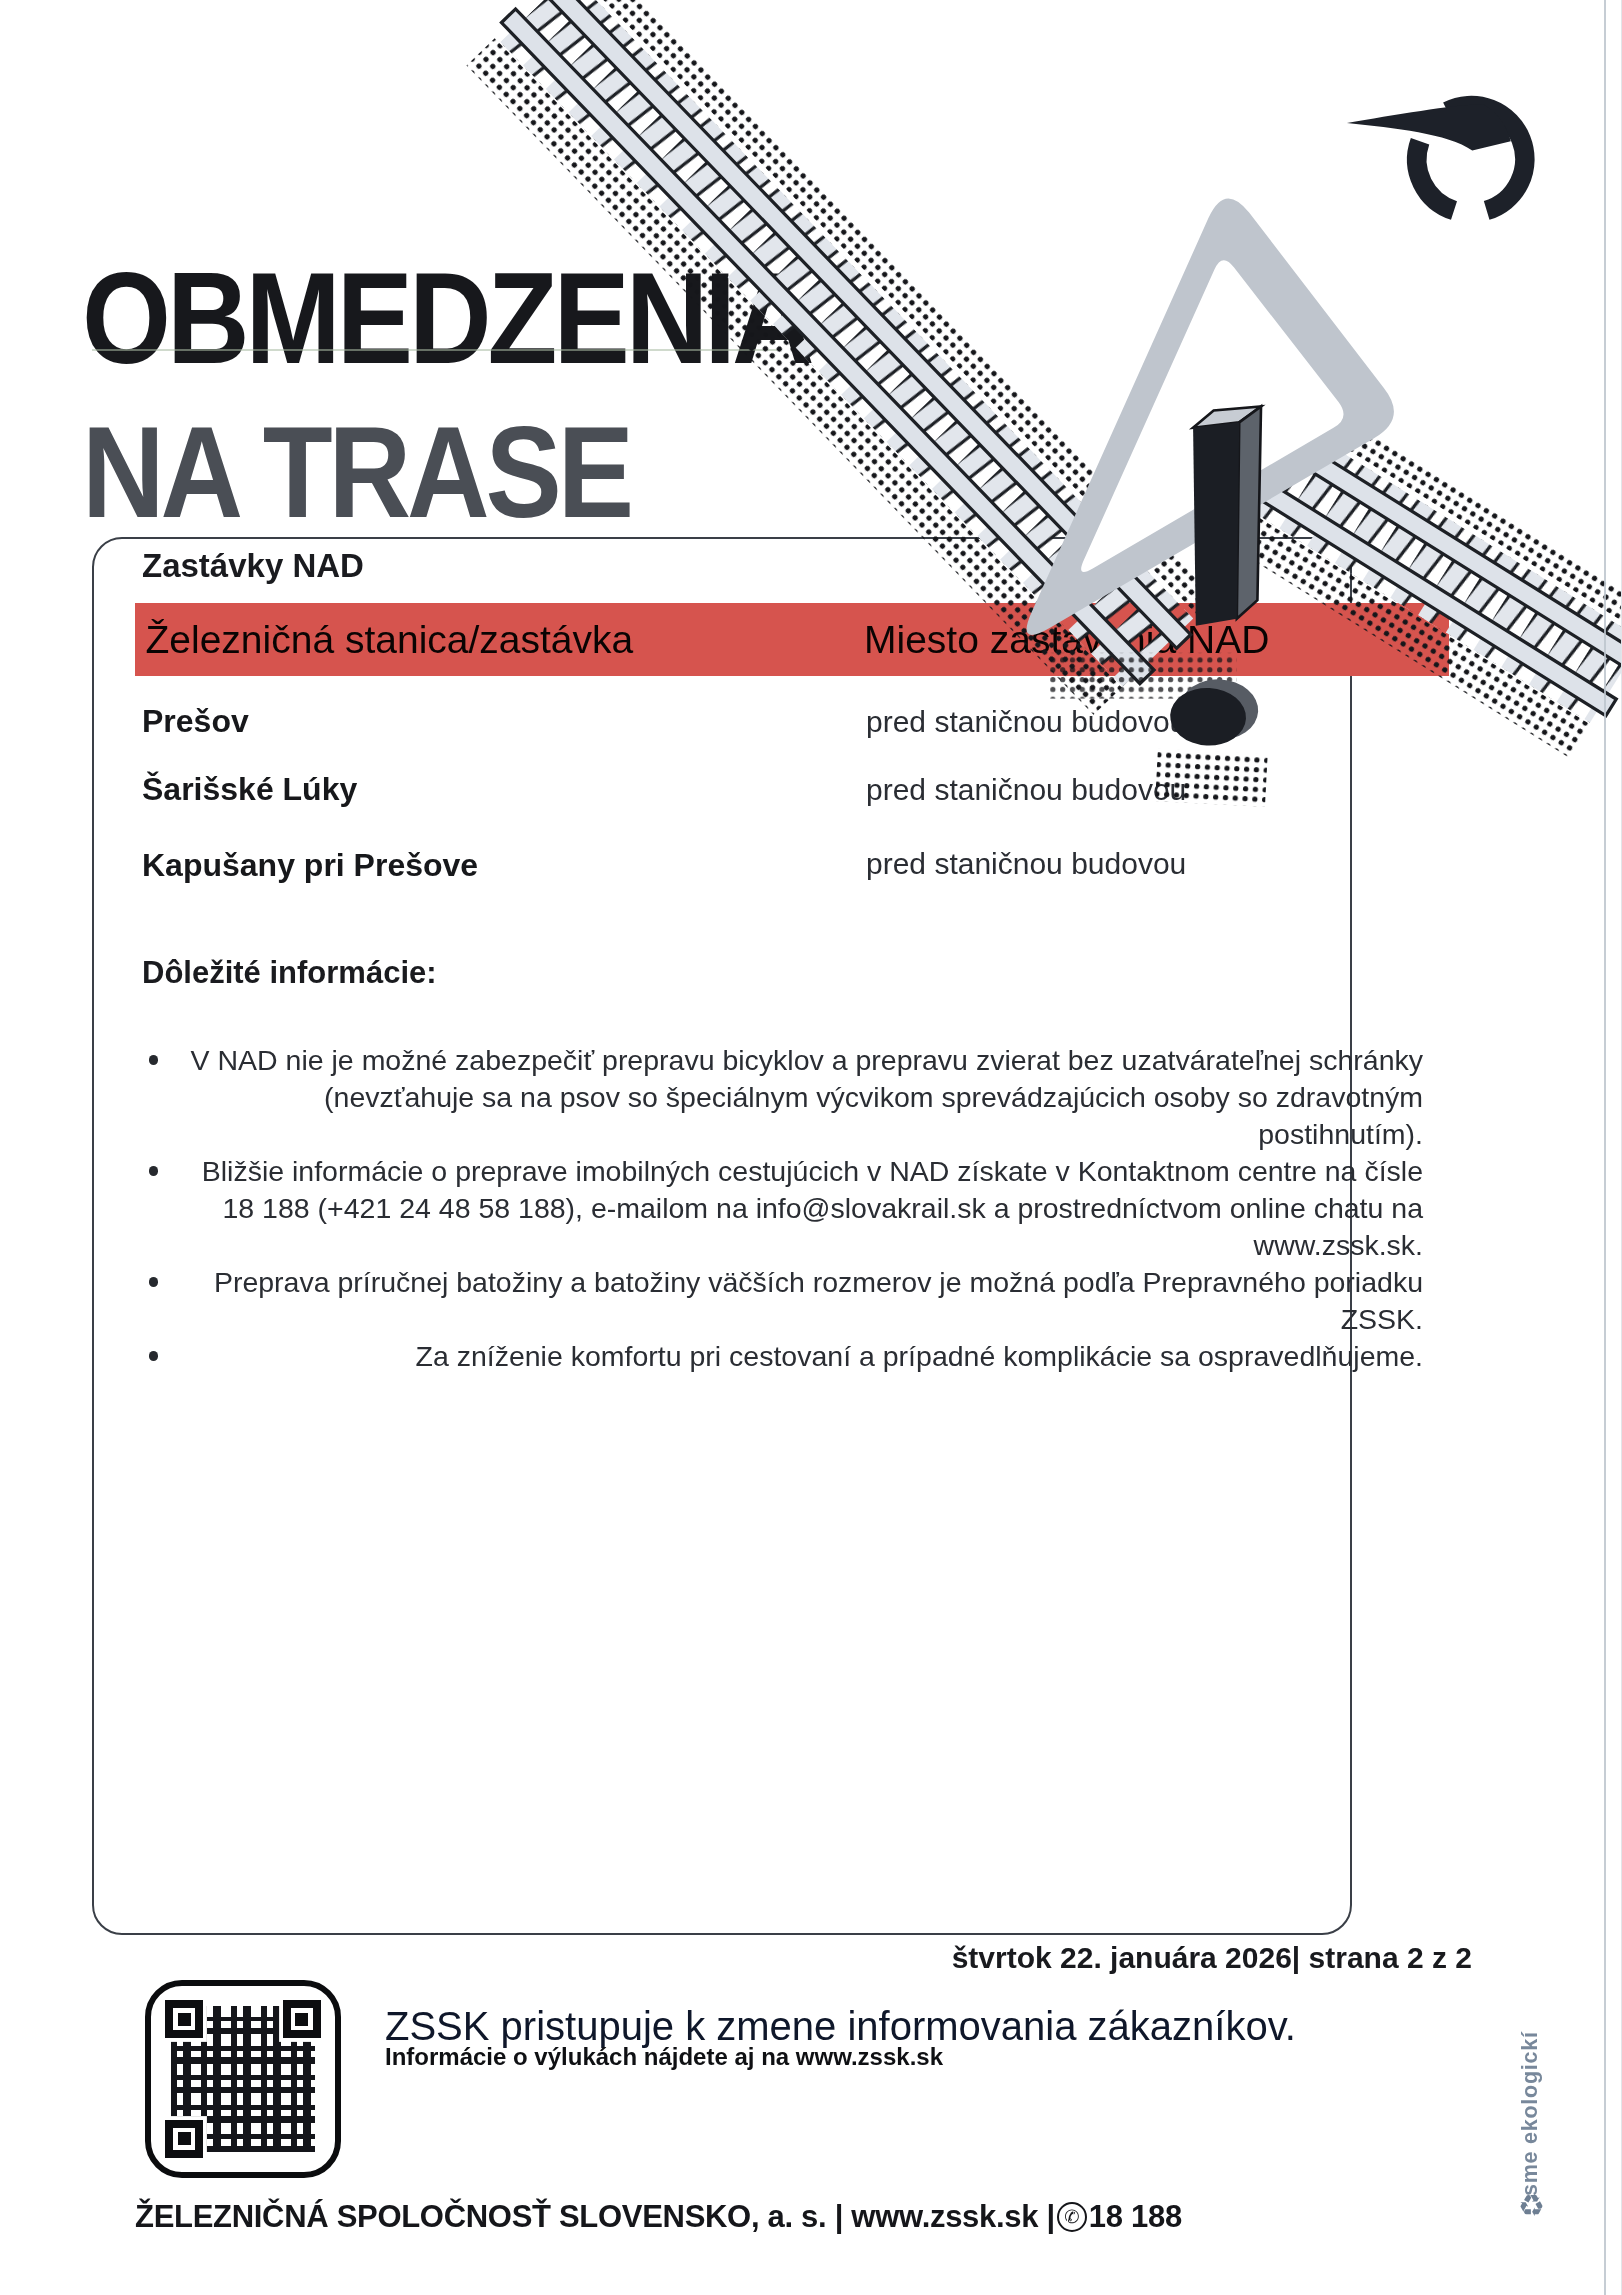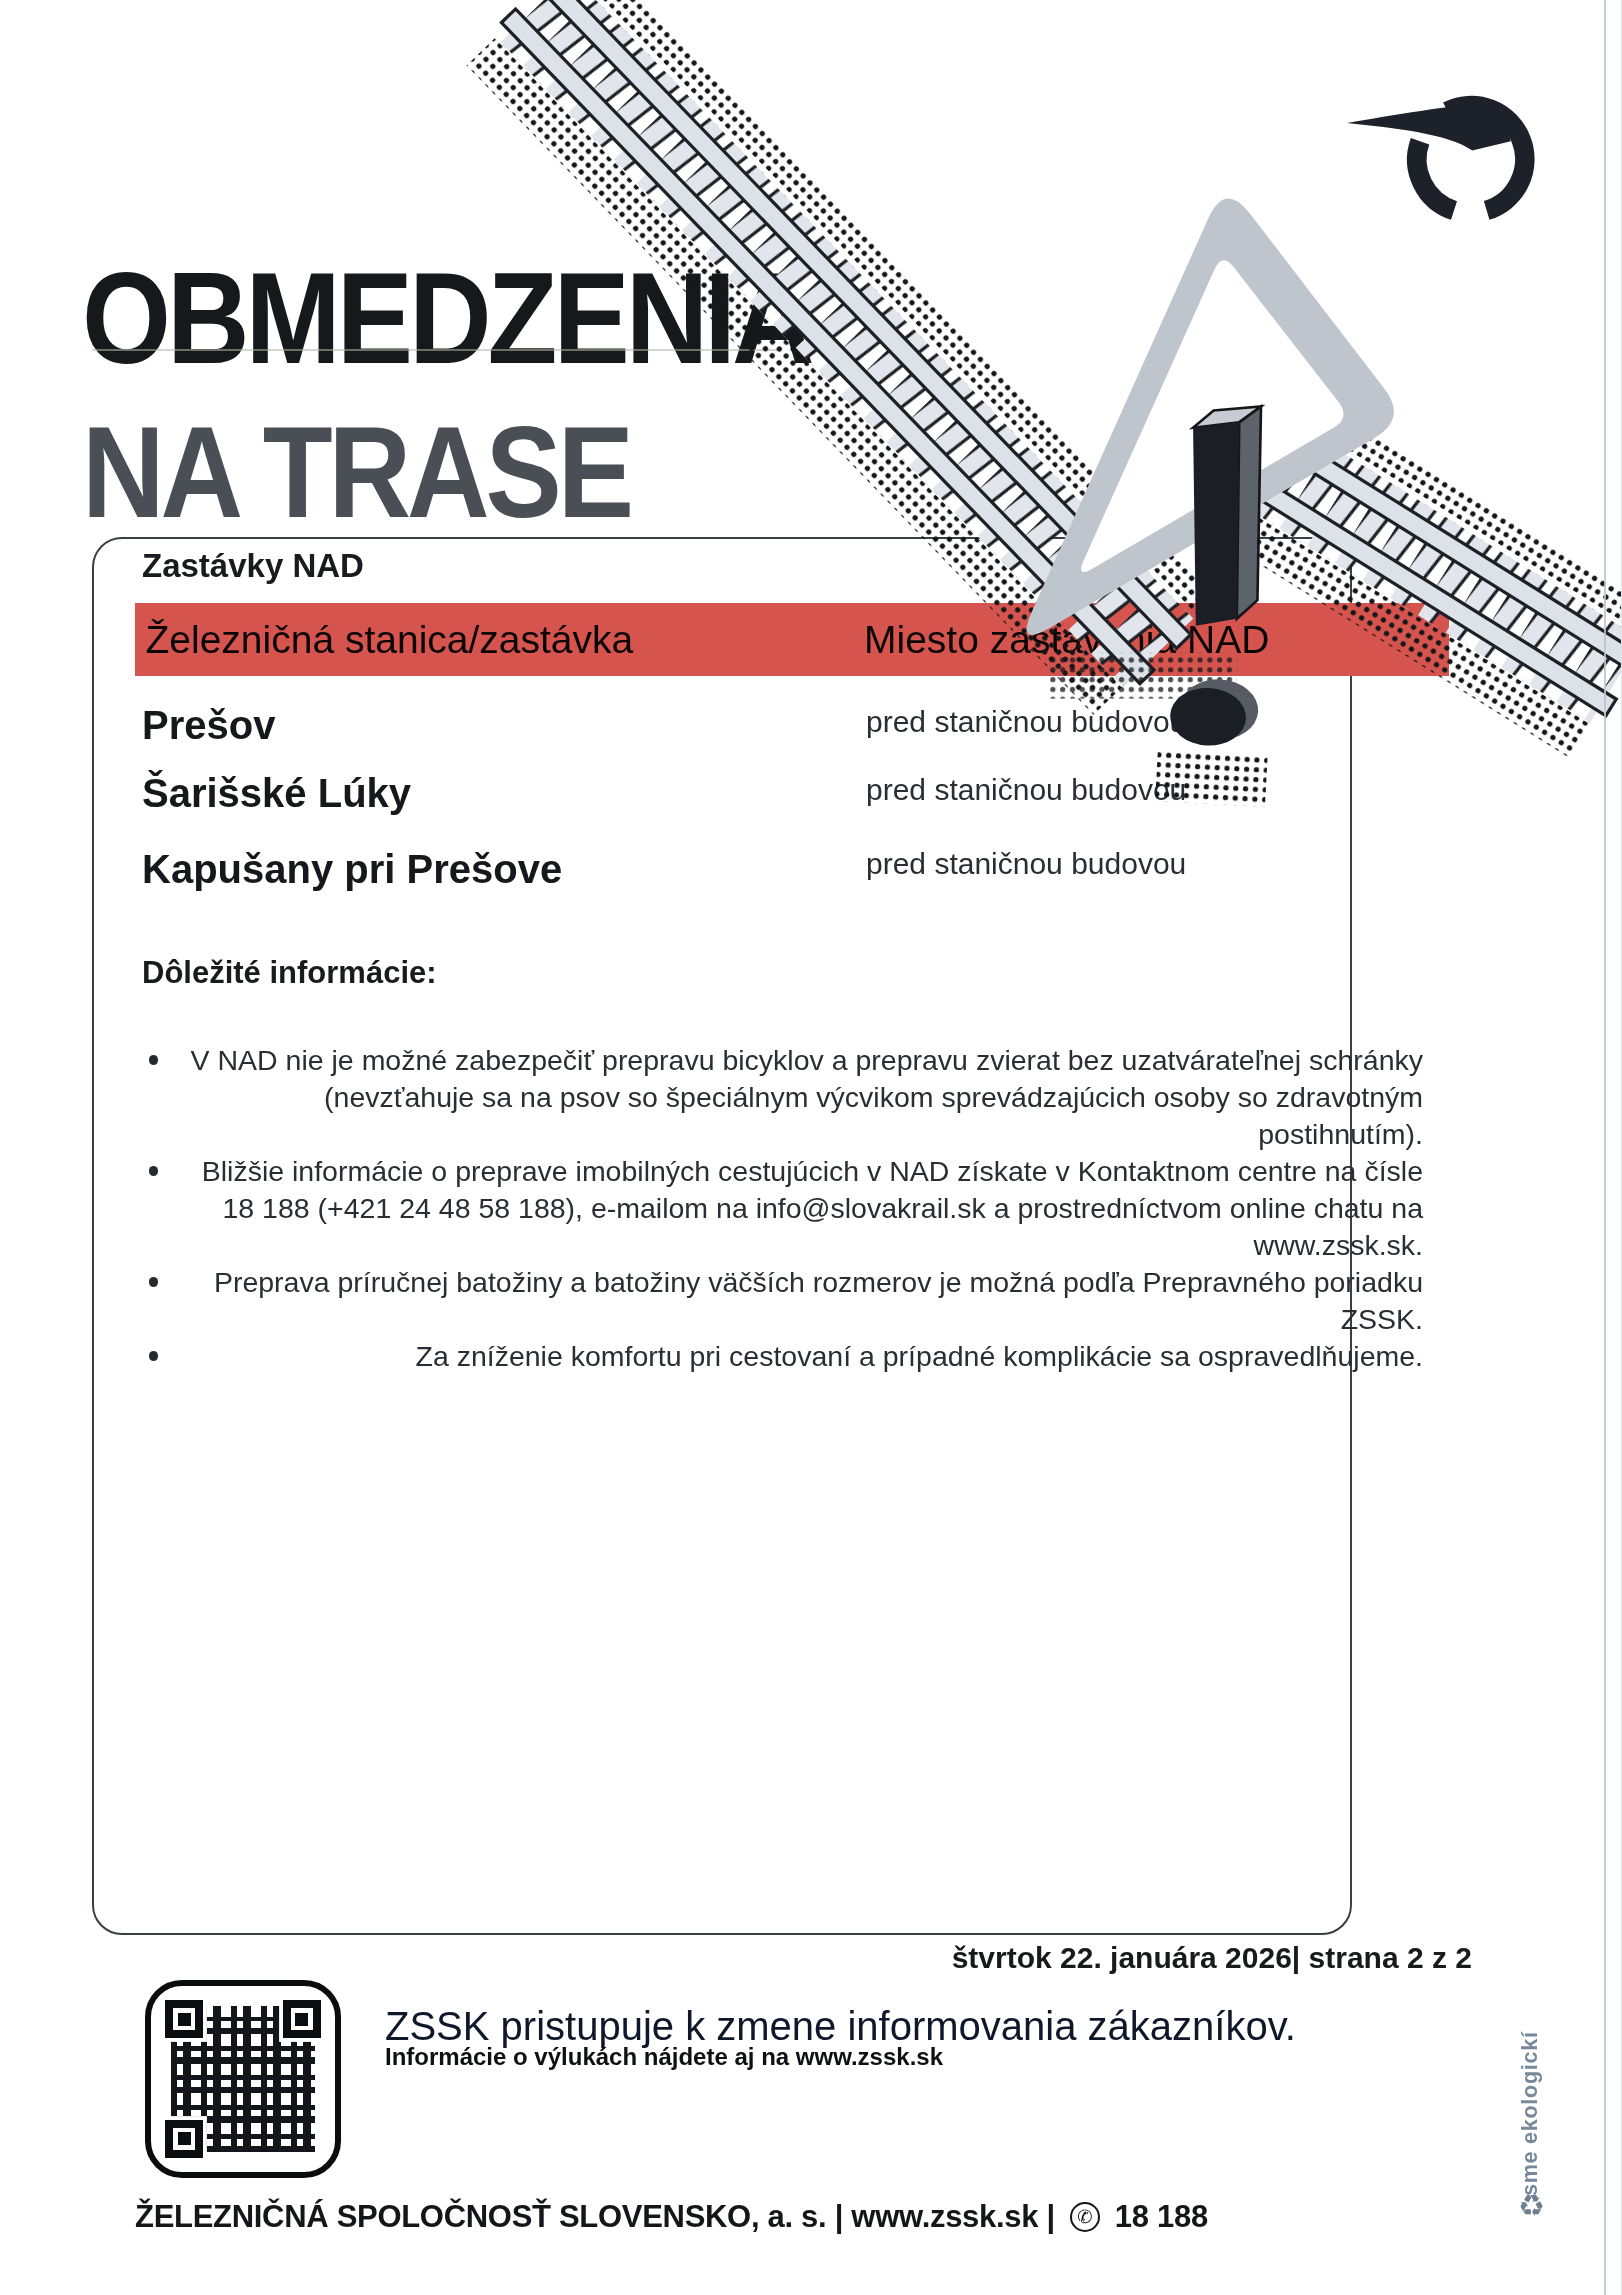--- a/index.html
+++ b/index.html
@@ -36,21 +36,21 @@
     background:#fff;border:2.6px solid #3a3f47;border-radius:30px;z-index:1;
     box-sizing:border-box;
   }
   .box-heading{position:absolute;left:48px;top:7.9px;font-size:33px;font-weight:bold;color:#1a1b1f;}
   .table-header{
     position:absolute;left:41px;top:64px;width:1314px;height:73px;
     line-height:73px;font-size:39px;color:#000000;
   }
   .th-col1{position:absolute;left:10.5px;top:0;opacity:.95;}
   .th-col2{position:absolute;left:729px;top:0;opacity:.95;}
-  .row-station{position:absolute;left:48px;font-size:40px;font-weight:bold;color:#17181b;}
+  .row-station{position:absolute;left:48px;font-size:32px;font-weight:bold;color:#17181b;}
   .row-place{position:absolute;left:772px;font-size:30px;color:#2a2d33;}
   .r1{top:164px;} .r1p{top:166px;}
   .r2{top:232px;} .r2p{top:234px;}
   .r3{top:308px;} .r3p{top:308px;}
   .info-heading{position:absolute;left:48px;top:416px;font-size:31px;font-weight:bold;color:#1a1b1f;}
   .info-list{
     position:absolute;left:48px;top:503px;width:1281px;margin:0;padding:0;
     list-style:none;font-size:28.5px;line-height:37px;color:#2a2d33;
   }
   .info-list li{position:relative;padding-left:43px;margin:0;text-align:right;}
@@ -74,21 +74,21 @@
   .qr-finder{position:absolute;width:38px;height:38px;border:8.5px solid #0c0d10;background:#fff;
     box-sizing:border-box;box-shadow:0 0 0 3.9px #fff;}
   .qr-finder::after{content:"";position:absolute;left:4.6px;top:4.6px;right:4.6px;bottom:4.6px;background:#0c0d10;}
   .qr-f-tl{left:14.4px;top:14.4px;}
   .qr-f-tr{right:14.4px;top:14.4px;}
   .qr-f-bl{left:14.4px;bottom:14.4px;}
   .qr-caption-1{position:absolute;left:385px;top:2004px;font-size:40px;color:#0f172a;z-index:2;}
   .qr-caption-2{position:absolute;left:385px;top:2043px;font-size:24px;font-weight:bold;color:#0f1013;z-index:2;}
   .company-line{
     position:absolute;left:135px;top:2199px;font-size:31px;font-weight:bold;
-    letter-spacing:-0.3px;color:#15161a;z-index:2;display:flex;align-items:center;gap:15px;
+    letter-spacing:-0.3px;color:#15161a;z-index:2;display:flex;align-items:center;gap:2px;
   }
   .phone-icon{
     display:inline-flex;align-items:center;justify-content:center;
     width:30px;height:30px;border:2.6px solid #15161a;border-radius:50%;
     font-size:18.3px;font-weight:normal;box-sizing:border-box;
   }
   .eco-label{
     position:absolute;left:1517px;top:2055px;height:141px;
     writing-mode:vertical-rl;transform:rotate(180deg);
     font-size:21.6px;font-weight:bold;color:#78889b;letter-spacing:0.7px;z-index:2;white-space:nowrap;

